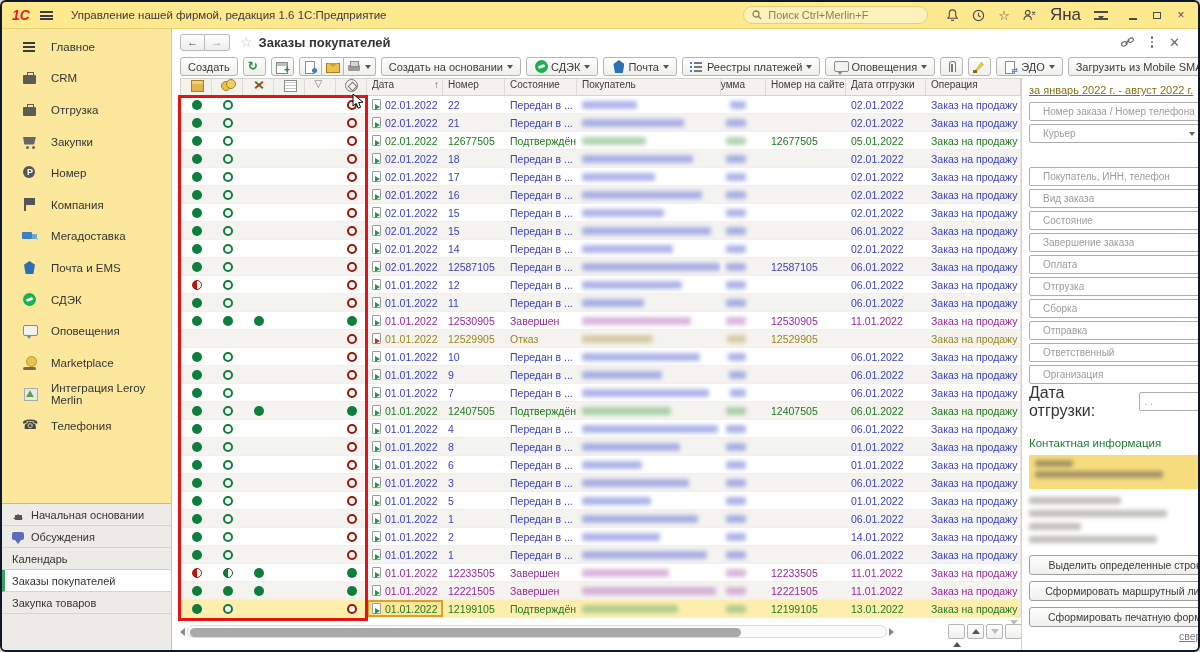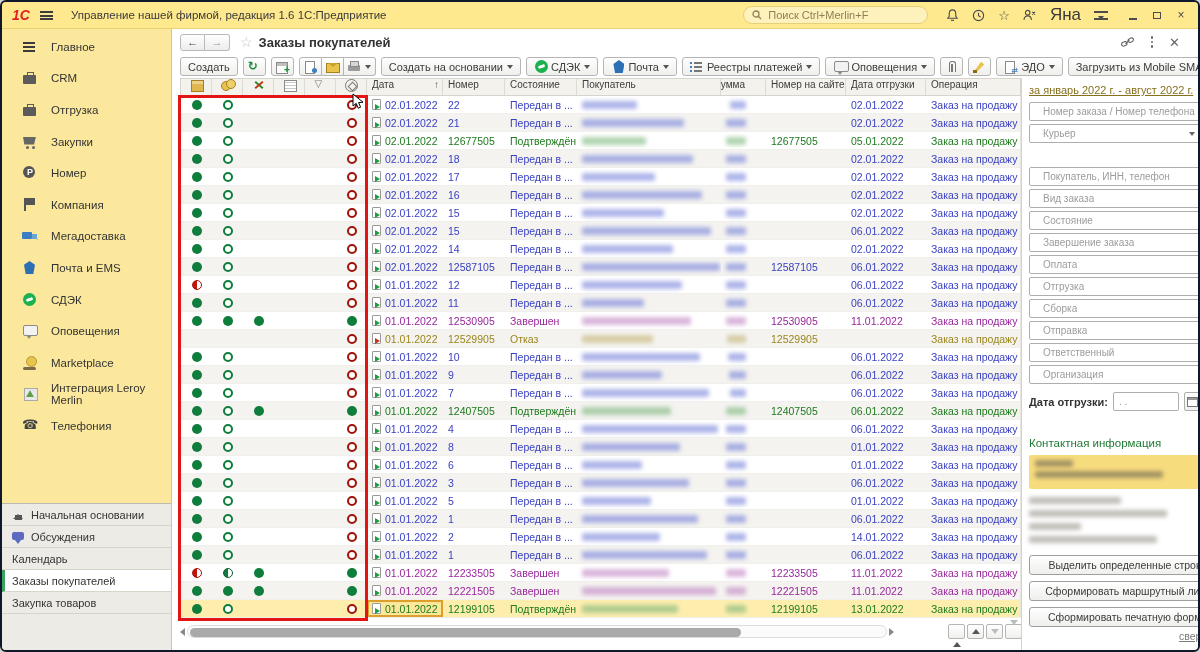--- a/index.html
+++ b/index.html
@@ -175,21 +175,21 @@
 .rightpanel{flex:1;border-left:1px solid #d2d2d2;padding:4px 7px 0 7px;position:relative;font-size:11px}
 .period-link{color:#86701d;text-decoration:underline;font-size:11px;display:inline-block;margin:2px 0 6px;cursor:pointer}
 .finput{display:flex;margin-bottom:3px;height:19px}
 .finput .box{flex:1;border:1px solid #aeaeae;border-radius:2px;display:flex;align-items:center;padding:0 13px;background:#fff;overflow:hidden;min-width:0}
 .ph{color:#9c9c9c;font-size:10px;white-space:nowrap;overflow:hidden}
 .ddin{margin-left:auto;width:0;height:0;border-left:3px solid transparent;border-right:3px solid transparent;border-top:4px solid #666;flex:0 0 auto}
 .fsq{width:17px;height:19px;border:1px solid #aeaeae;border-left:none;display:grid;place-items:center;font-size:10px;color:#666;background:linear-gradient(#fff,#efefec);cursor:pointer}
 .fsq:last-child{border-radius:0 2px 2px 0}
 .gap-after{margin-bottom:24px}
 .shipdate{display:flex;align-items:center;gap:5px;margin-top:8px;height:19px}
-.shipdate .lbl{font-weight:700;color:#333;font-size:11px}
+.shipdate .lbl{font-weight:400;color:#333;font-size:16px}
 .shipdate .box{width:66px;border:1px solid #aeaeae;border-radius:2px;height:19px;display:flex;align-items:center;padding:0 5px;color:#9c9c9c;font-size:10px}
 .cal{width:11px;height:10px;border:1px solid #777;background:linear-gradient(#9a9a9a 2px,#fff 2px)}
 .contact-h{color:#1f7a33;font-size:11.5px;margin-top:26px}
 .yellowcard{background:#f7dc7e;border-radius:2px;height:34px;margin:6px 0 8px;position:relative;padding:5px 6px}
 .cblur{display:block;height:7px;border-radius:2px;filter:blur(2px);opacity:.6;background:#6e6452;margin-bottom:4px}
 .gblur{display:block;height:7px;border-radius:2px;filter:blur(2px);opacity:.55;background:#8f8a80;margin-bottom:6px}
 .csq{position:absolute;right:6px;top:5px;width:10px;height:12px;background:#6e6452;filter:blur(1.5px);opacity:.6}
 .contact-line{position:relative}
 .contact-line .rsq{position:absolute;right:2px;top:-2px;width:10px;height:11px;background:#8f8a80;filter:blur(1.5px);opacity:.55}
 .pbtn{width:100%;height:20px;border:1px solid #9f9f9f;border-radius:3px;background:linear-gradient(#fefefe,#efefec);font-size:10.5px;color:#3c3c3c;display:flex;align-items:center;justify-content:center;margin-bottom:6px;cursor:pointer;font-family:inherit}

